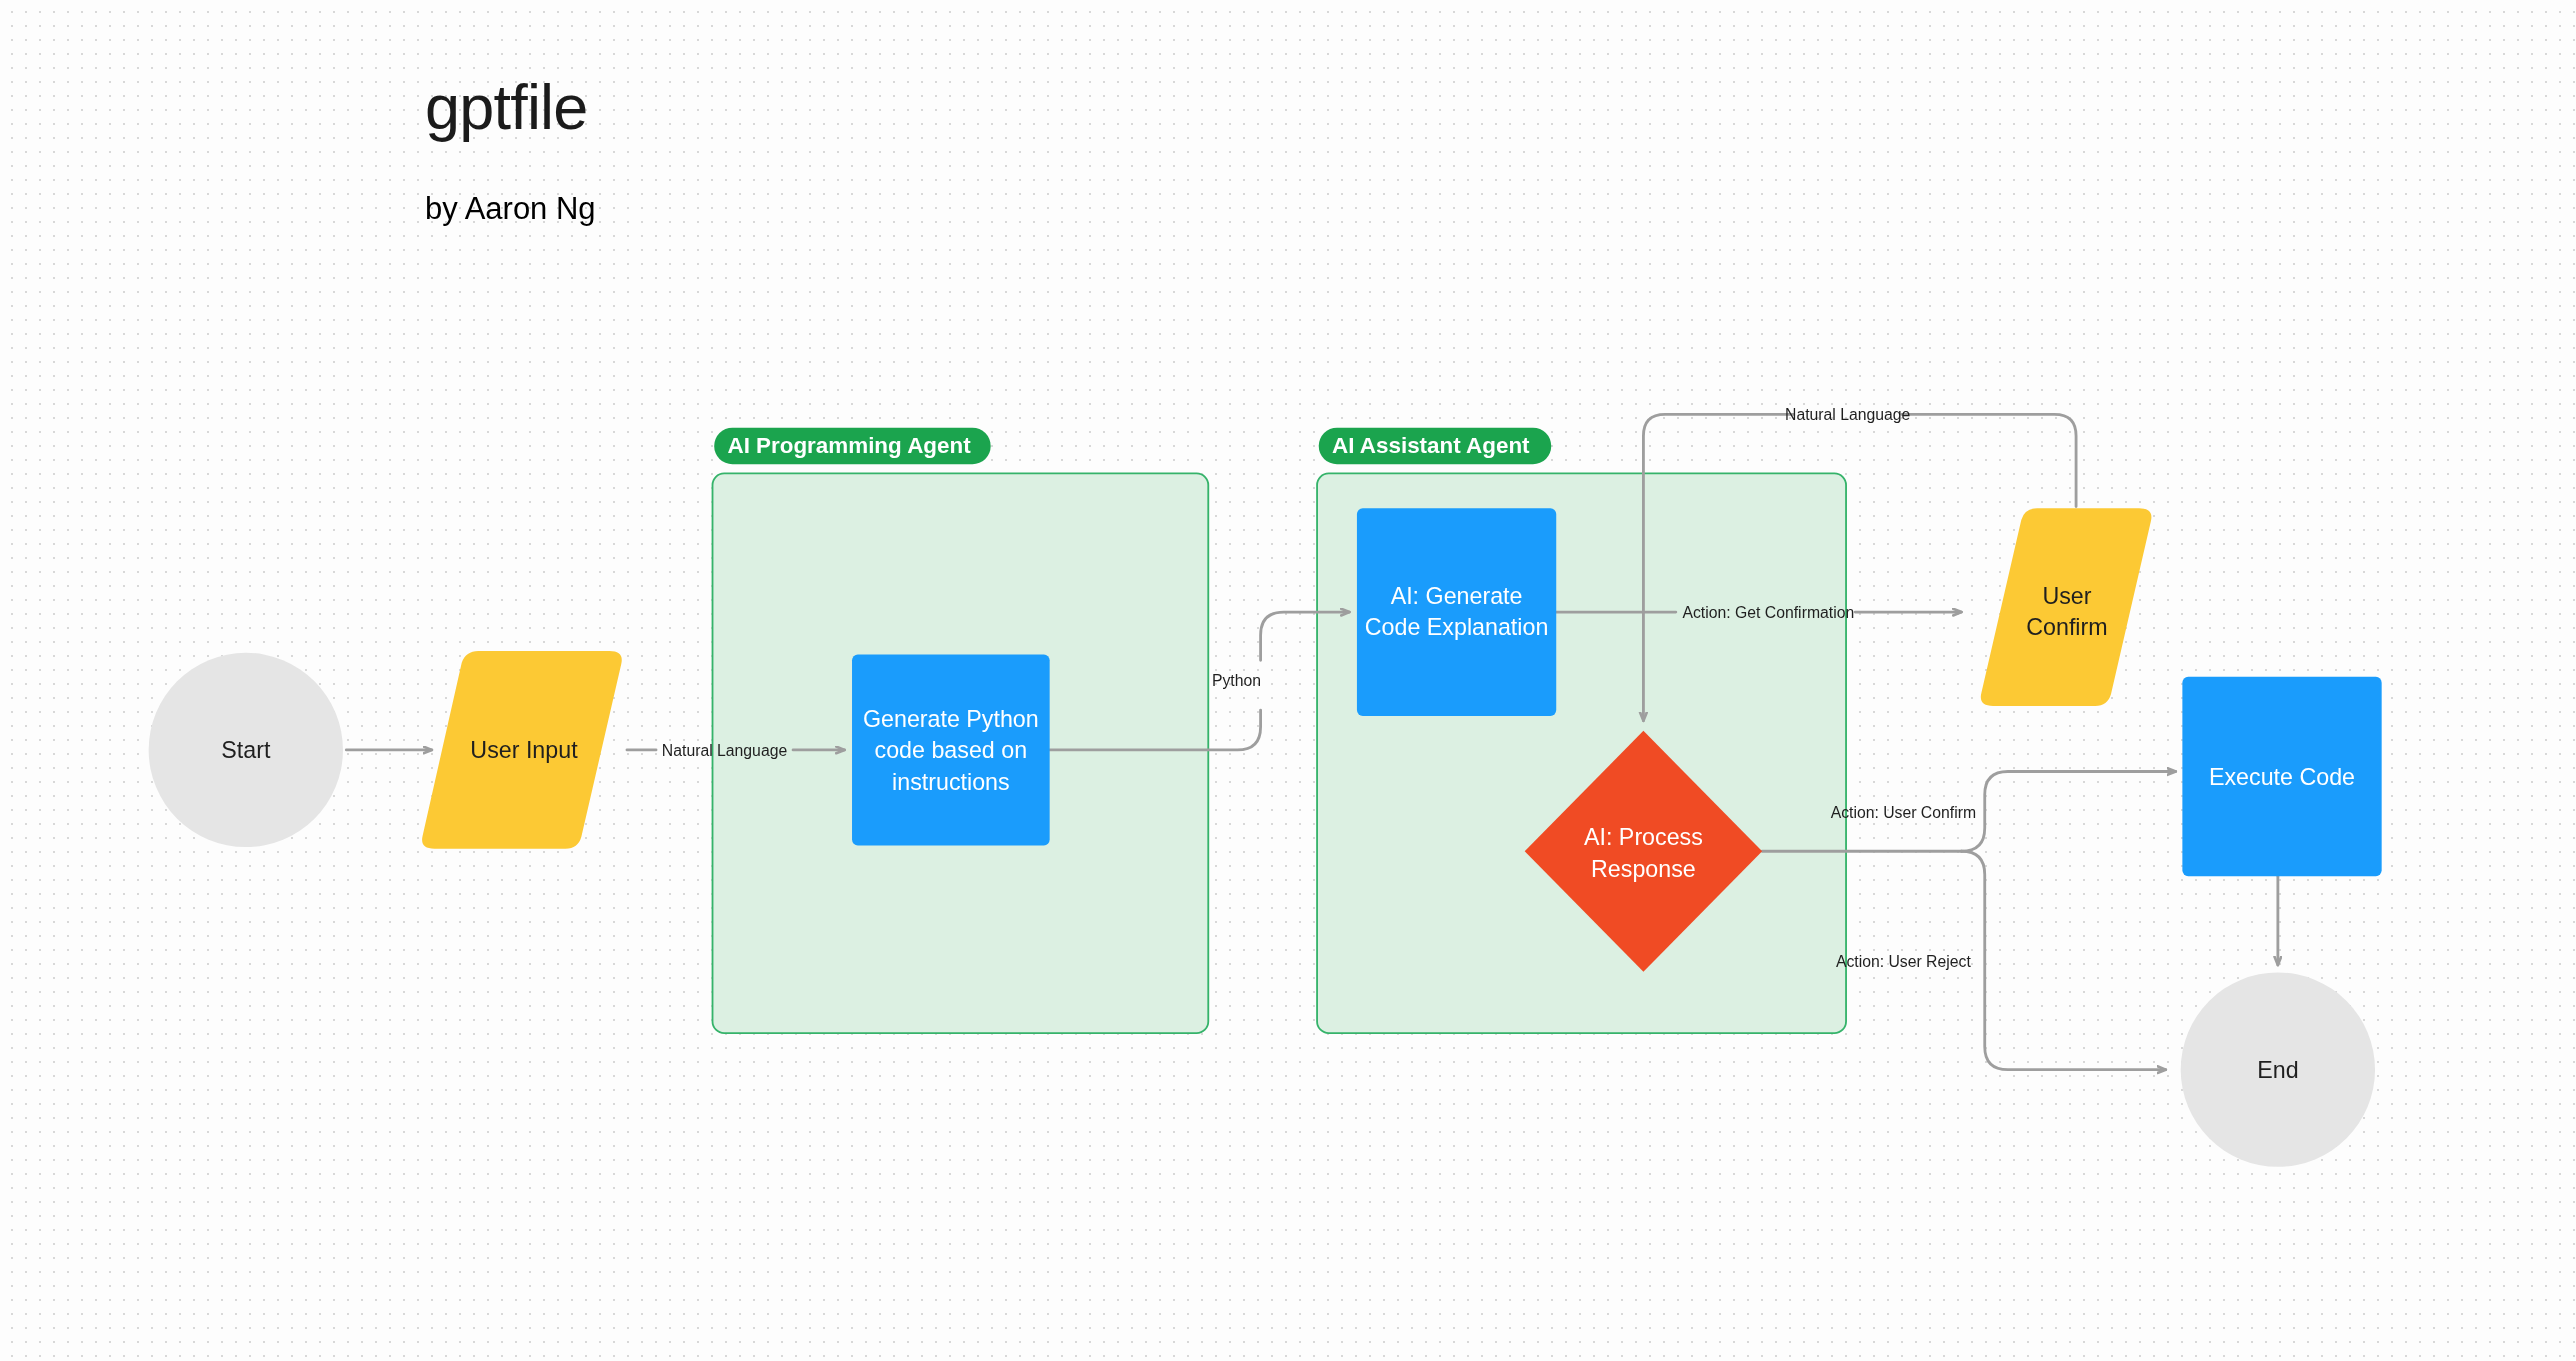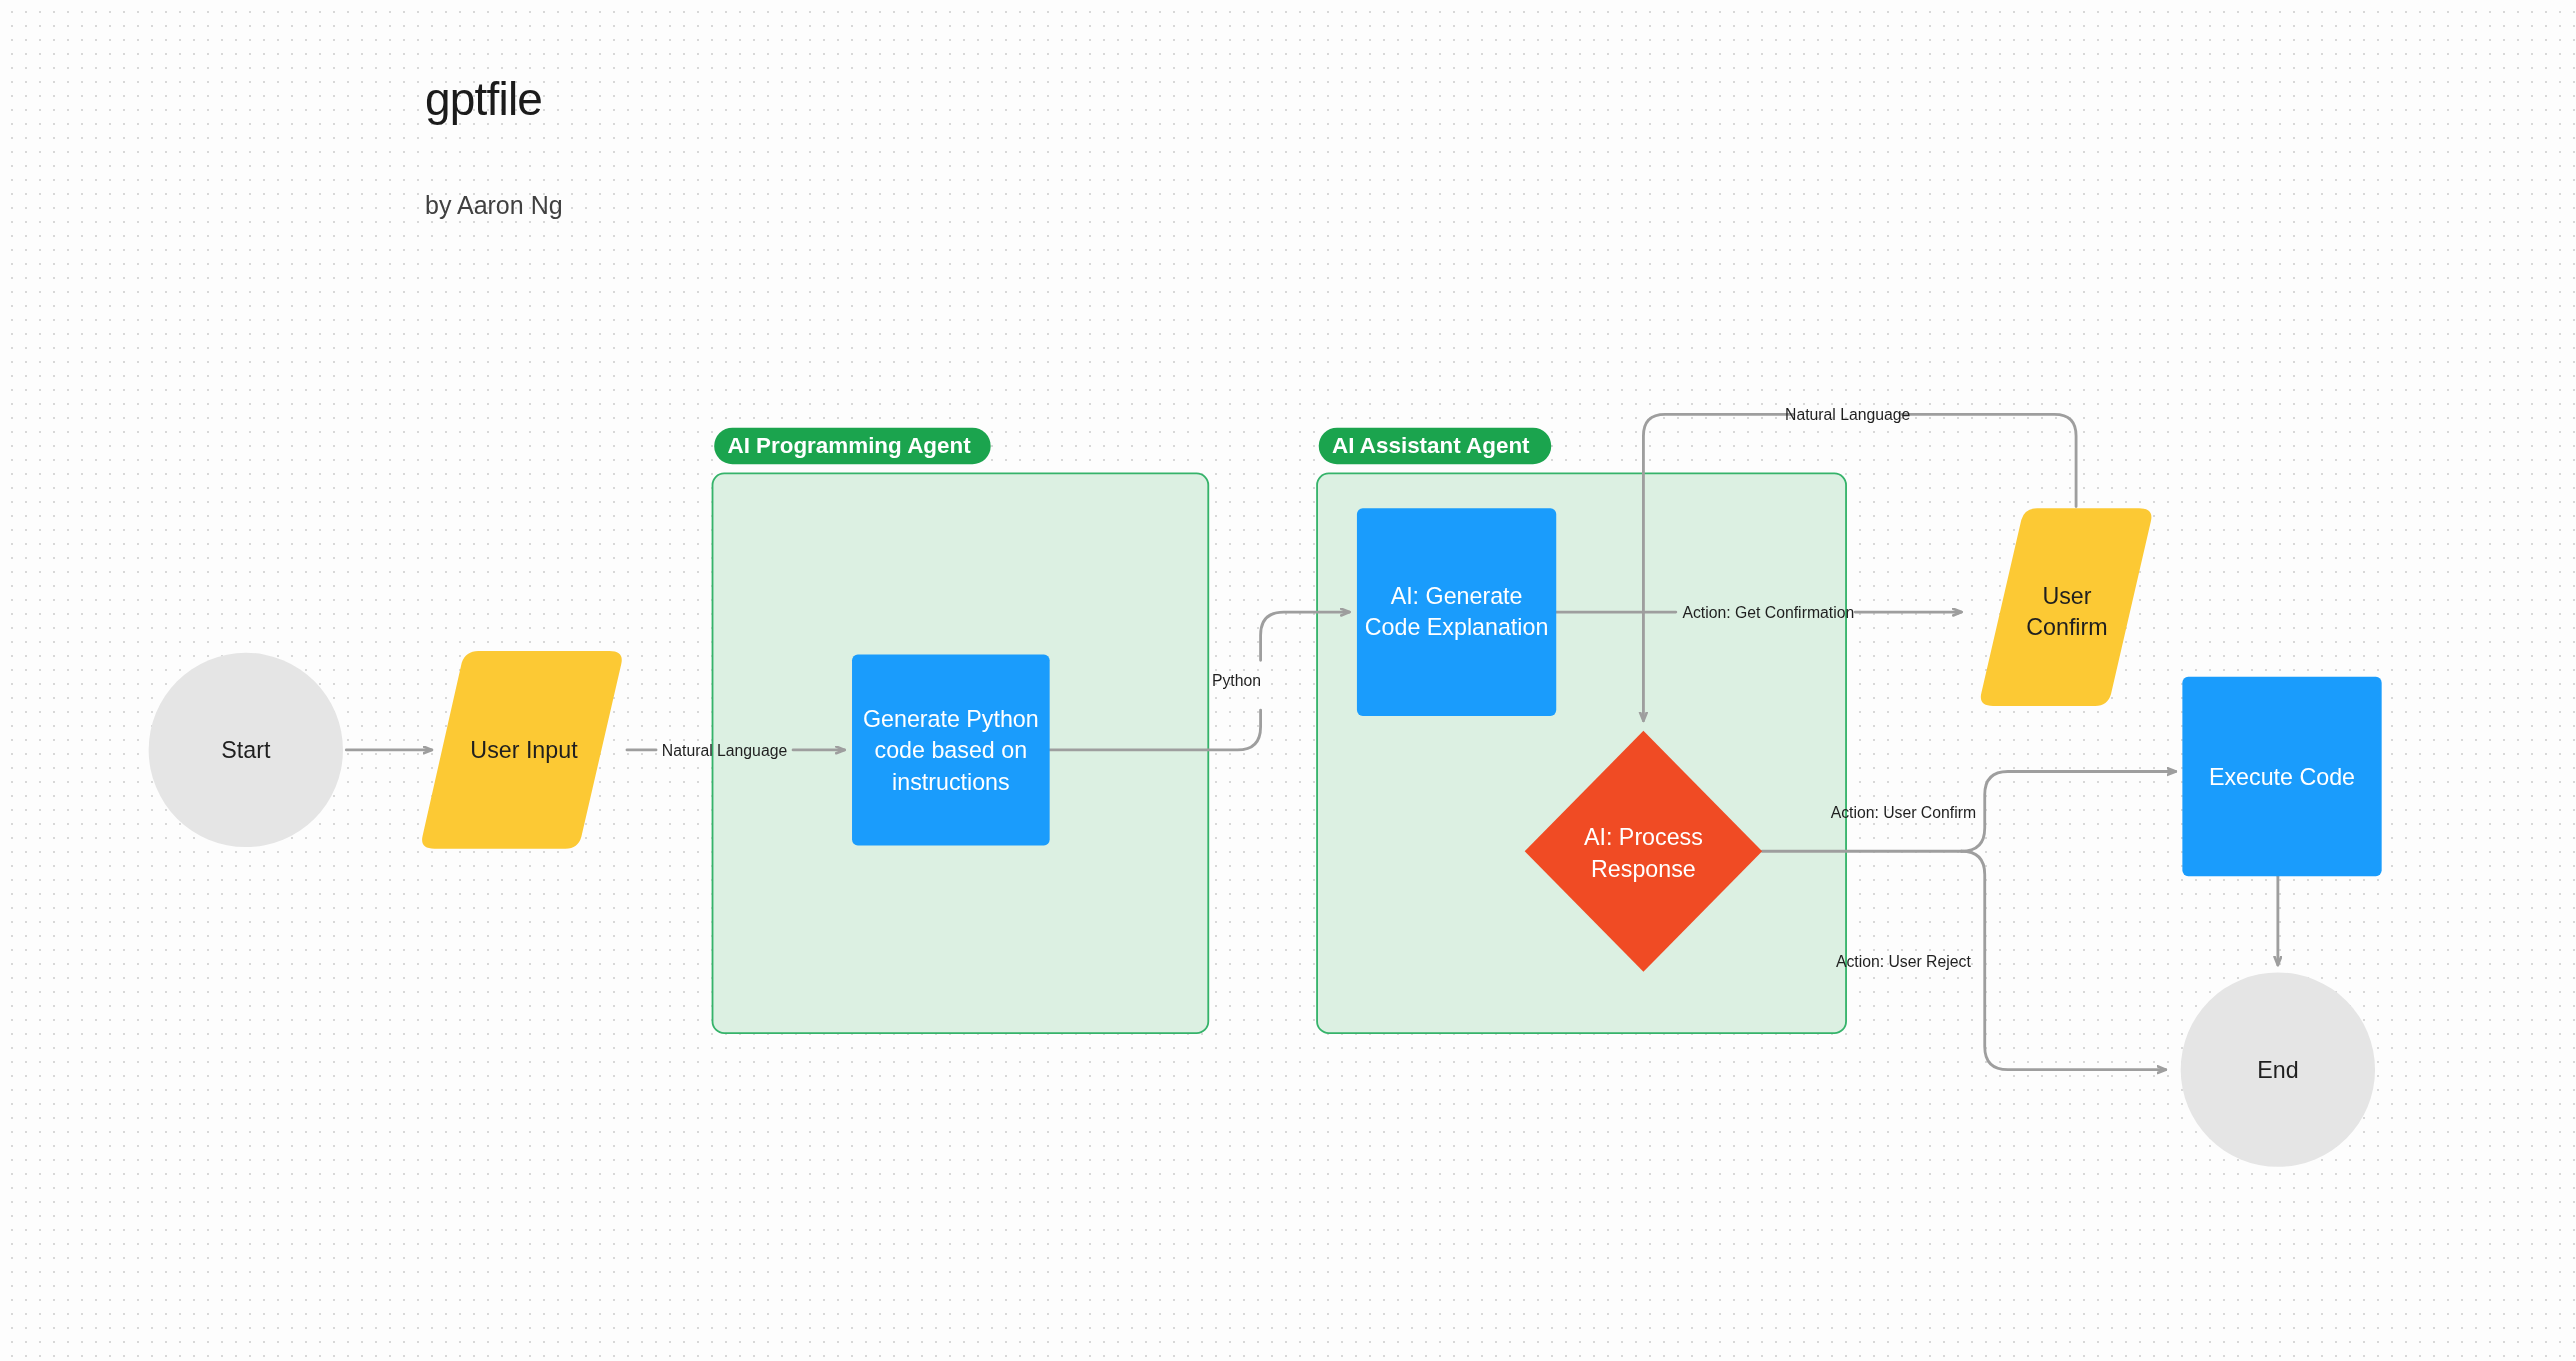--- a/index.html
+++ b/index.html
@@ -9,26 +9,26 @@
     background-image:radial-gradient(circle, #d8d8d8 1.3px, transparent 1.4px);
     background-size:14px 14px;
     background-position:5px 5px;
     font-family:"Liberation Sans", sans-serif;
     overflow:hidden;
     position:relative;
   }
   #canvas{position:absolute;inset:0;}
   .title{
     position:absolute;left:425px;top:76px;
-    font-size:46px;line-height:1;color:#1b1b1b;
+    font-size:63px;line-height:1;color:#1b1b1b;
     letter-spacing:-0.8px;font-weight:400;
   }
   .subtitle{
     position:absolute;left:425px;top:193px;
-    font-size:25px;line-height:1;color:#404040;font-weight:400;
+    font-size:31px;line-height:1;color:#000000;font-weight:400;
   }
   svg{position:absolute;left:0;top:0;width:2576px;height:1362px;}
   .grp-rect{fill:#dcf0e2;stroke:#35b36a;stroke-width:2.2;}
   .pill{fill:#1ba44e;}
   .pill-txt{fill:#ffffff;font-family:"Liberation Sans",sans-serif;font-size:27px;font-weight:bold;}
   .node-blue{fill:#1a9cfc;}
   .node-yellow{fill:#fcc934;}
   .node-gray{fill:#e5e5e5;}
   .node-red{fill:#f04b24;}
   .t-white{fill:#ffffff;font-family:"Liberation Sans",sans-serif;font-size:28px;}

